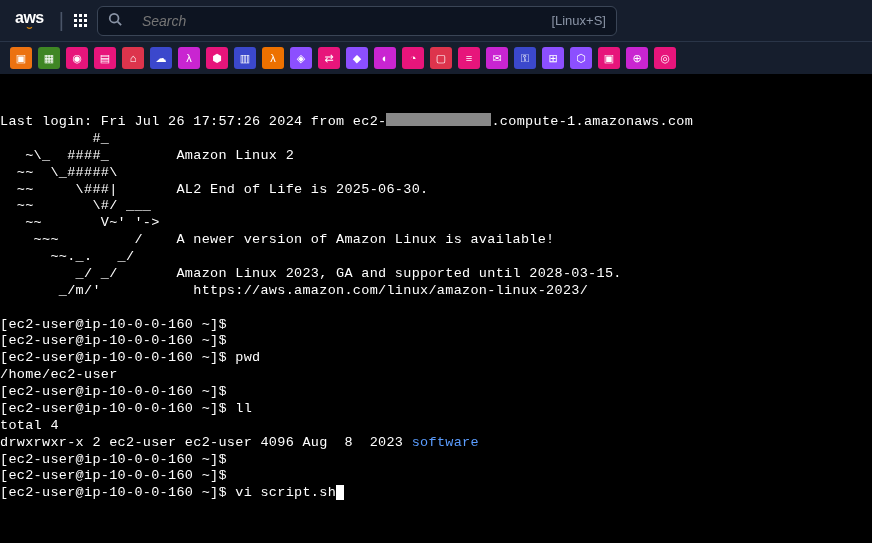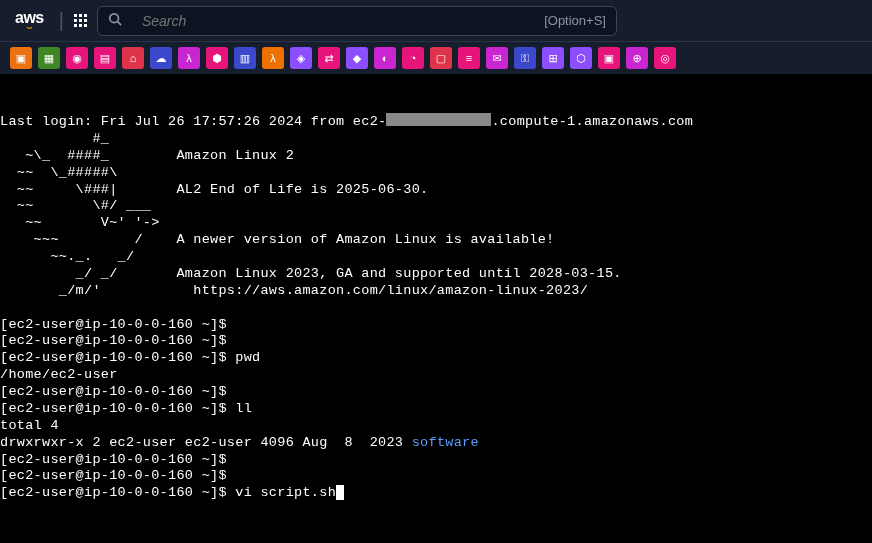--- a/index.html
+++ b/index.html
@@ -161,21 +161,21 @@
       <span></span>
   </div>
   <div class="search-box">
     <span class="search-icon">
       <svg width="14" height="14" viewBox="0 0 16 16" fill="none" stroke="currentColor" stroke-width="2">
         <circle cx="7" cy="7" r="5"></circle>
           <line x1="11" y1="11" x2="15" y2="15"></line>
       </svg>
     </span>
     <input class="search-input" type="text" placeholder="Search" style="">
-    <span class="search-shortcut">[Option+S]</span>
+    <span class="search-shortcut">[Linux+S]</span>
   </div>
 </div>
 
 <div class="service-bar" id="svc-bar">
     <div class="service-icon" style="background: rgb(236, 114, 17);">▣</div>
     <div class="service-icon" style="background: rgb(63, 134, 36);">▦</div>
     <div class="service-icon" style="background: rgb(231, 21, 123);">◉</div>
     <div class="service-icon" style="background: rgb(231, 21, 123);">▤</div>
     <div class="service-icon" style="background: rgb(221, 52, 76);">⌂</div>
     <div class="service-icon" style="background: rgb(59, 72, 204);">☁</div>

